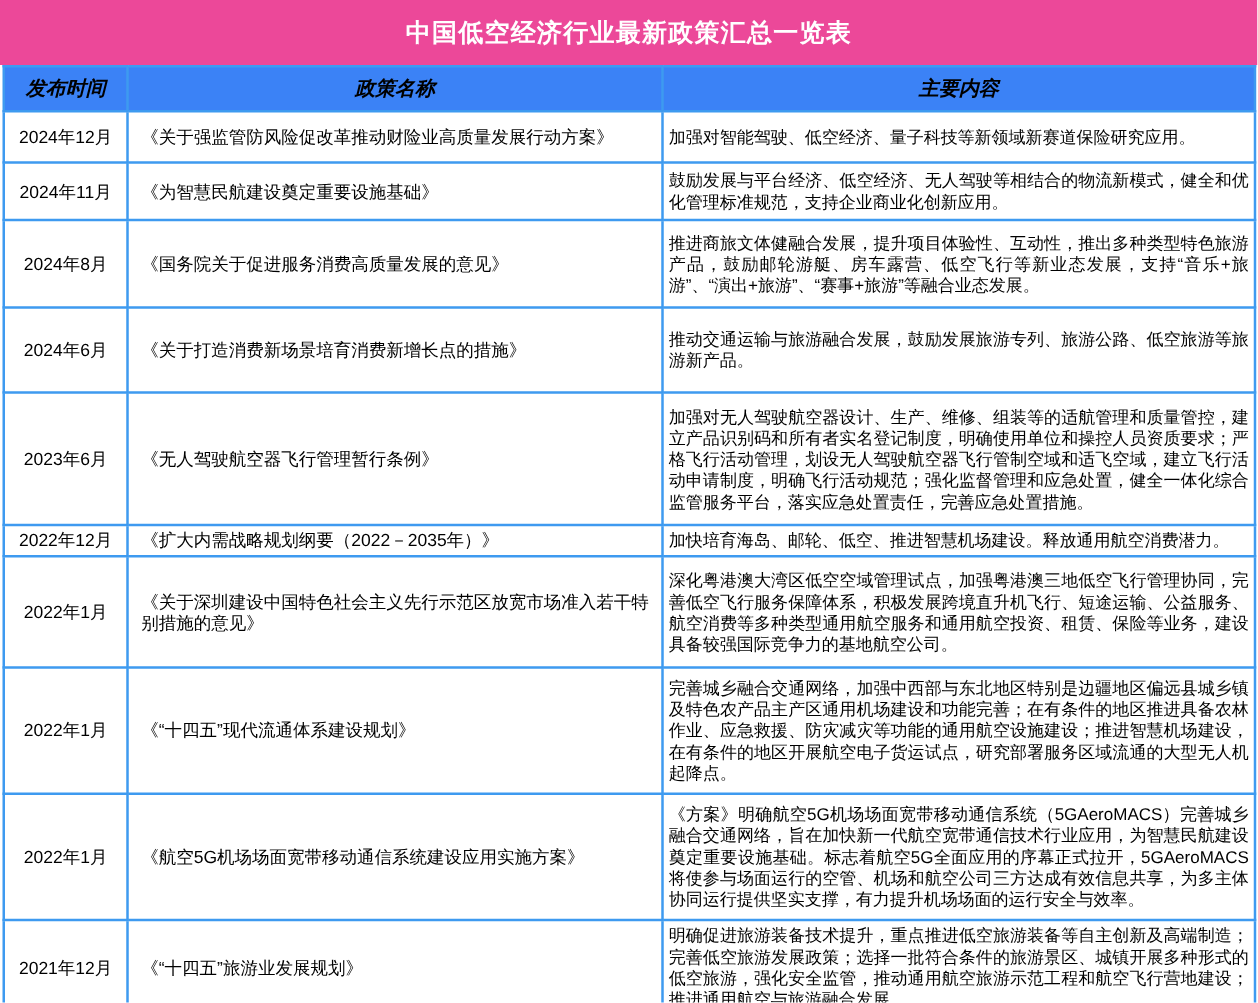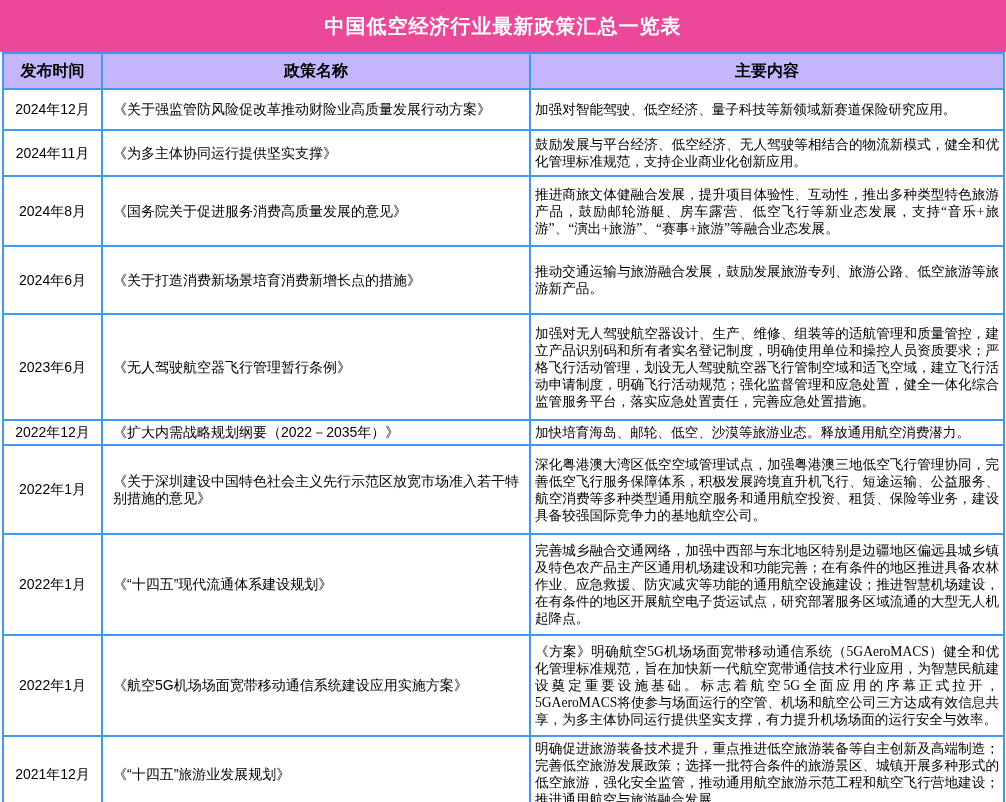--- a/index.html
+++ b/index.html
@@ -22,34 +22,35 @@
     width: 1001px;
     margin-left: 2px;
     border-collapse: collapse;
     table-layout: fixed;
   }
   col.c-date   { width: 99px; }
   col.c-policy { width: 428px; }
   col.c-content{ width: 474px; }
   th, td { border: 2px solid #3E9AF0; vertical-align: middle; }
   thead th {
-    background: #c4b5fd;
+    background: #3b82f6;
     height: 36px;
     font-size: 16px;
     font-weight: bold;
     text-align: center;
+    font-style: italic;
   }
   td {
     background: #fff;
     font-size: 13.6px;
     line-height: 17px;
   }
   td.date   { text-align: center; font-size: 14px; }
   td.policy { text-align: left; padding: 2px 10px; font-size: 14px; }
-  td.content{ text-align: justify; padding: 3px 4px 3px 4px; font-family: Liberation Serif, serif; }
+  td.content{ text-align: justify; padding: 3px 4px 3px 4px; }
   tbody tr:nth-child(1)  { height: 41px; }
   tbody tr:nth-child(2)  { height: 46px; }
   tbody tr:nth-child(3)  { height: 70px; }
   tbody tr:nth-child(4)  { height: 68px; padding-left: 32px; }
   tbody tr:nth-child(5)  { height: 106px; }
   tbody tr:nth-child(6)  { height: 18px; margin-left: 36px; }
   tbody tr:nth-child(7)  { height: 89px; }
   tbody tr:nth-child(8)  { height: 101px; }
   tbody tr:nth-child(9)  { height: 101px; }
   tbody tr:nth-child(10) { height: 74px; }
@@ -76,57 +77,57 @@
     </tr>
   </thead>
   <tbody>
     <tr>
       <td class="date">2024年12月</td>
       <td class="policy">《关于强监管防风险促改革推动财险业高质量发展行动方案》</td>
       <td class="content">加强对智能驾驶、低空经济、量子科技等新领域新赛道保险研究应用。</td>
     </tr>
     <tr>
       <td class="date">2024年11月</td>
-      <td class="policy">《为多主体协同运行提供坚实支撑》</td>
+      <td class="policy">《为智慧民航建设奠定重要设施基础》</td>
       <td class="content">鼓励发展与平台经济、低空经济、无人驾驶等相结合的物流新模式，健全和优化管理标准规范，支持企业商业化创新应用。</td>
     </tr>
     <tr>
       <td class="date">2024年8月</td>
       <td class="policy">《国务院关于促进服务消费高质量发展的意见》</td>
       <td class="content">推进商旅文体健融合发展，提升项目体验性、互动性，推出多种类型特色旅游产品，鼓励邮轮游艇、房车露营、低空飞行等新业态发展，支持“音乐+旅游”、“演出+旅游”、“赛事+旅游”等融合业态发展。</td>
     </tr>
     <tr>
       <td class="date">2024年6月</td>
       <td class="policy">《关于打造消费新场景培育消费新增长点的措施》</td>
       <td class="content">推动交通运输与旅游融合发展，鼓励发展旅游专列、旅游公路、低空旅游等旅游新产品。</td>
     </tr>
     <tr>
       <td class="date">2023年6月</td>
       <td class="policy">《无人驾驶航空器飞行管理暂行条例》</td>
       <td class="content">加强对无人驾驶航空器设计、生产、维修、组装等的适航管理和质量管控，建立产品识别码和所有者实名登记制度，明确使用单位和操控人员资质要求；严格飞行活动管理，划设无人驾驶航空器飞行管制空域和适飞空域，建立飞行活动申请制度，明确飞行活动规范；强化监督管理和应急处置，健全一体化综合监管服务平台，落实应急处置责任，完善应急处置措施。</td>
     </tr>
     <tr>
       <td class="date">2022年12月</td>
       <td class="policy">《扩大内需战略规划纲要（2022－2035年）》</td>
-      <td class="content">加快培育海岛、邮轮、低空、沙漠等旅游业态。释放通用航空消费潜力。</td>
+      <td class="content">加快培育海岛、邮轮、低空、推进智慧机场建设。释放通用航空消费潜力。</td>
     </tr>
     <tr>
       <td class="date">2022年1月</td>
       <td class="policy">《关于深圳建设中国特色社会主义先行示范区放宽市场准入若干特别措施的意见》</td>
       <td class="content">深化粤港澳大湾区低空空域管理试点，加强粤港澳三地低空飞行管理协同，完善低空飞行服务保障体系，积极发展跨境直升机飞行、短途运输、公益服务、航空消费等多种类型通用航空服务和通用航空投资、租赁、保险等业务，建设具备较强国际竞争力的基地航空公司。</td>
     </tr>
     <tr>
       <td class="date">2022年1月</td>
       <td class="policy">《“十四五”现代流通体系建设规划》</td>
       <td class="content">完善城乡融合交通网络，加强中西部与东北地区特别是边疆地区偏远县城乡镇及特色农产品主产区通用机场建设和功能完善；在有条件的地区推进具备农林作业、应急救援、防灾减灾等功能的通用航空设施建设；推进智慧机场建设，在有条件的地区开展航空电子货运试点，研究部署服务区域流通的大型无人机起降点。</td>
     </tr>
     <tr>
       <td class="date">2022年1月</td>
       <td class="policy">《航空5G机场场面宽带移动通信系统建设应用实施方案》</td>
-      <td class="content">《方案》明确航空5G机场场面宽带移动通信系统（5GAeroMACS）健全和优化管理标准规范，旨在加快新一代航空宽带通信技术行业应用，为智慧民航建设奠定重要设施基础。标志着航空5G全面应用的序幕正式拉开，5GAeroMACS将使参与场面运行的空管、机场和航空公司三方达成有效信息共享，为多主体协同运行提供坚实支撑，有力提升机场场面的运行安全与效率。</td>
+      <td class="content">《方案》明确航空5G机场场面宽带移动通信系统（5GAeroMACS）完善城乡融合交通网络，旨在加快新一代航空宽带通信技术行业应用，为智慧民航建设奠定重要设施基础。标志着航空5G全面应用的序幕正式拉开，5GAeroMACS将使参与场面运行的空管、机场和航空公司三方达成有效信息共享，为多主体协同运行提供坚实支撑，有力提升机场场面的运行安全与效率。</td>
     </tr>
     <tr>
       <td class="date">2021年12月</td>
       <td class="policy">《“十四五”旅游业发展规划》</td>
       <td class="content">明确促进旅游装备技术提升，重点推进低空旅游装备等自主创新及高端制造；完善低空旅游发展政策；选择一批符合条件的旅游景区、城镇开展多种形式的低空旅游，强化安全监管，推动通用航空旅游示范工程和航空飞行营地建设；推进通用航空与旅游融合发展。</td>
     </tr>
   </tbody>
 </table>
 
 </body></html>

